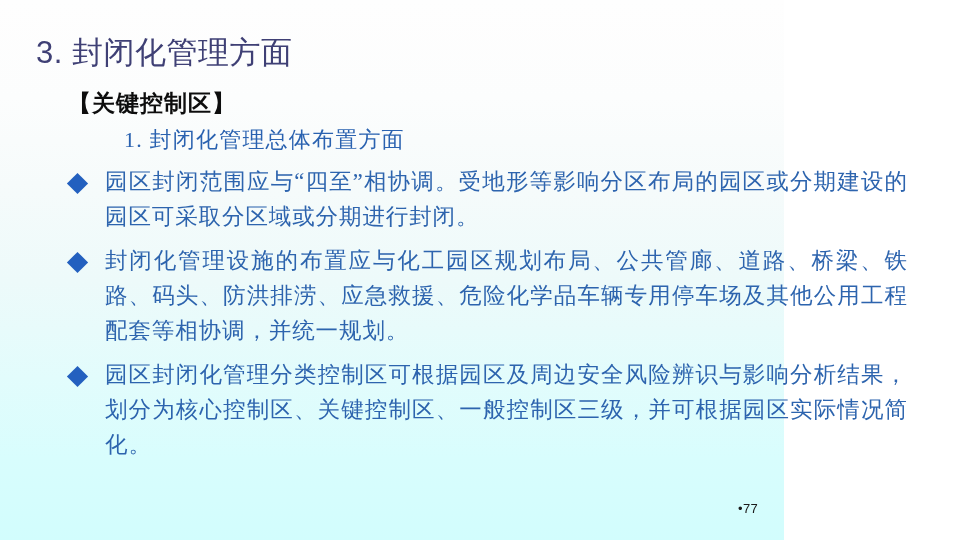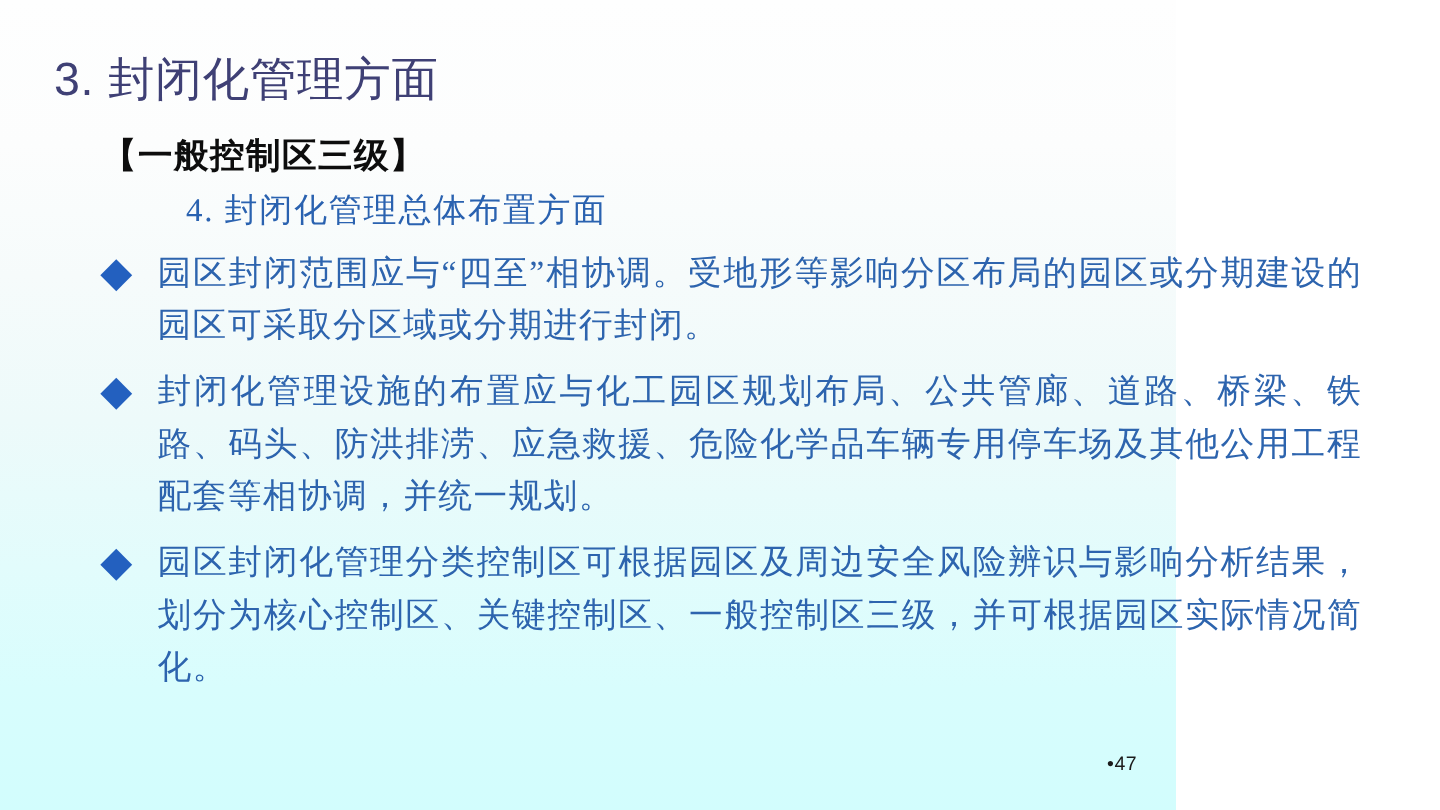--- a/index.html
+++ b/index.html
@@ -119,23 +119,23 @@
 </style>
 </head>
 <body>
 
 <div id="slide">
 
   <div id="slide-title">3. 封闭化管理方面</div>
 
   <div id="body-block">
 
-    <div class="section-heading">【一般控制区三级】</div>
+    <div class="section-heading">【关键控制区】</div>
 
-    <div class="sub-heading">4. 封闭化管理总体布置方面</div>
+    <div class="sub-heading">1. 封闭化管理总体布置方面</div>
 
     <ul class="bullet-list">
 
       <li class="bullet-item">
         <span class="bullet-marker"></span>
         <span class="bullet-text">园区封闭范围应与“四至”相协调。受地形等影响分区布局的园区或分期建设的园区可采取分区域或分期进行封闭。</span>
       </li>
 
       <li class="bullet-item">
         <span class="bullet-marker"></span>
@@ -143,15 +143,15 @@
       </li>
 
       <li class="bullet-item">
         <span class="bullet-marker"></span>
         <span class="bullet-text">园区封闭化管理分类控制区可根据园区及周边安全风险辨识与影响分析结果，划分为核心控制区、关键控制区、一般控制区三级，并可根据园区实际情况简化。</span>
       </li>
 
     </ul>
   </div>
 
-  <div id="page-number">•47</div>
+  <div id="page-number">•77</div>
 
 </div>
 
 </body></html>

